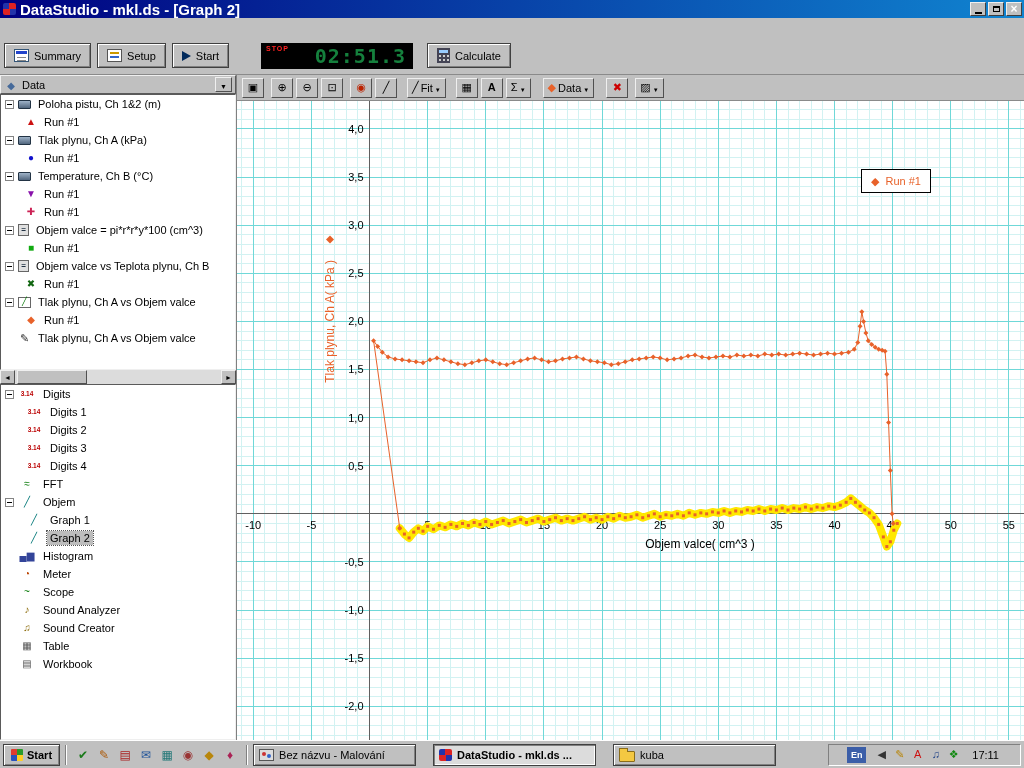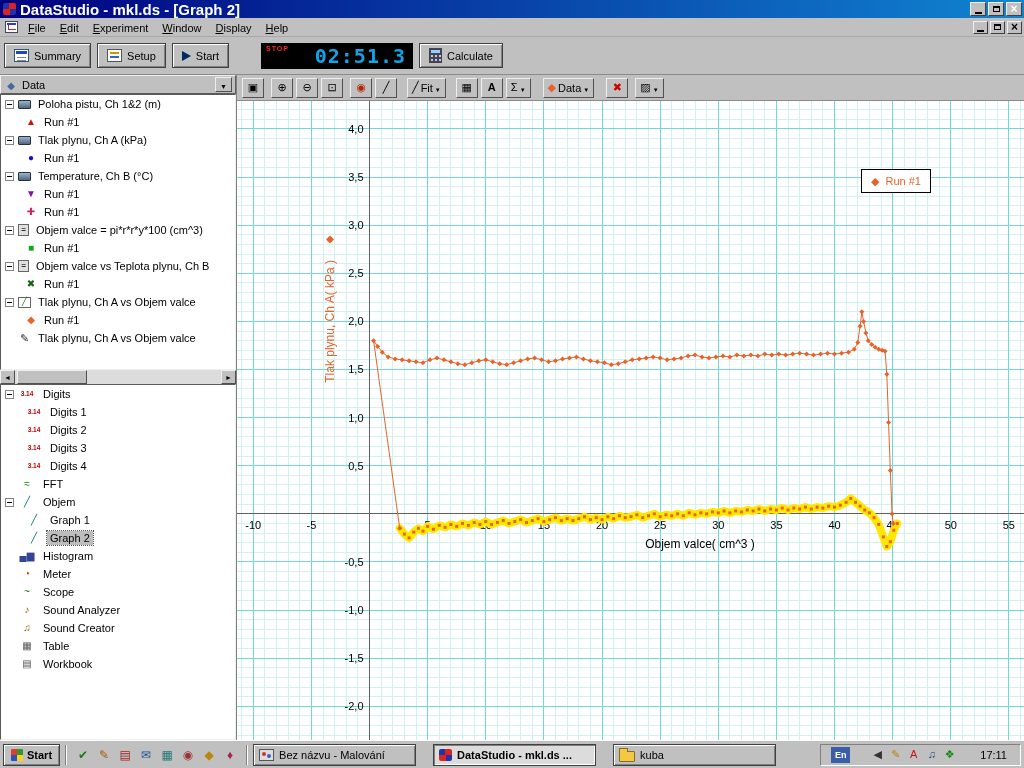--- a/index.html
+++ b/index.html
@@ -34,22 +34,22 @@
 .ic-summary::before{content:"";position:absolute;left:1px;right:1px;top:1px;height:3px;background:#24c}
 .ic-summary::after{content:"";position:absolute;left:2px;right:2px;top:7px;height:1px;background:#888;box-shadow:0 3px 0 #888}
 .ic-setup{width:15px;height:13px;background:#fff;border:1px solid #555;position:relative;flex:none}
 .ic-setup::before{content:"";position:absolute;left:2px;top:2px;width:9px;height:2px;background:#c90;box-shadow:0 4px 0 #36c}
 .ic-start{width:0;height:0;border-left:9px solid #012a5c;border-top:5px solid transparent;border-bottom:5px solid transparent;flex:none}
 .ic-calc{width:13px;height:15px;background:#445;position:relative;flex:none}
 .ic-calc::before{content:"";position:absolute;left:2px;right:2px;top:2px;height:3px;background:#9cf}
 .ic-calc::after{content:"";position:absolute;left:2px;top:7px;width:2px;height:2px;background:#ccc;box-shadow:4px 0 0 #ccc,8px 0 0 #ccc,0 4px 0 #ccc,4px 4px 0 #ccc,8px 4px 0 #ccc}
 .timer{width:152px;height:26px;background:#000;position:relative;display:flex;align-items:center;justify-content:flex-end;padding:0 7px;margin-left:26px;flex:none}
 .timer .stop{position:absolute;top:2px;left:5px;font-size:7px;color:#f22;font-weight:bold;letter-spacing:1px}
-.timer .digits{font-family:"DejaVu Sans Mono",monospace;font-size:20px;font-weight:bold;color:#0ea5e9;letter-spacing:1px}
-.tbtn.calcbtn{}
+.timer .digits{font-family:"DejaVu Sans Mono",monospace;font-size:20px;font-weight:bold;color:#15803d;letter-spacing:1px}
+.tbtn.calcbtn{margin-left:8px}
 
 
 .content{position:absolute;top:75px;left:0;right:0;bottom:28px}
 .lpanel{position:absolute;left:0;top:0;bottom:0;width:237px;display:flex;flex-direction:column;background:#c0c0c0;border-right:1px solid #808080}
 .phead{height:19px;flex:none;display:flex;align-items:center;gap:4px;padding:0 3px;background:#c0c0c0;border:1px solid;border-color:#efefef #5a5a5a #5a5a5a #efefef}
 .ph-icon{flex:none;width:14px;text-align:center}
 .ph-data::before{content:"◆";color:#466a9a;font-size:10px}
 .ph-displays::before{content:"▦";color:#a33;font-size:10px}
 .ph-title{flex:1;font-size:11px}
 .ph-btn{flex:none;width:17px;height:15px;background:#c0c0c0;border:1px solid;border-color:#efefef #505050 #505050 #efefef;display:flex;align-items:center;justify-content:center}
@@ -98,21 +98,21 @@
 .ql{display:flex;align-items:center;gap:3px;padding:0 2px}
 .qlicon{width:18px;height:18px;display:flex;align-items:center;justify-content:center;font-size:12px;line-height:1}
 .taskbtn{width:163px;height:22px;display:flex;align-items:center;gap:5px;padding:0 5px;background:#c0c0c0;border:1px solid #404040;box-shadow:inset 1px 1px 0 #fff,inset -1px -1px 0 #808080;white-space:nowrap;overflow:hidden}
 .taskbtn.active{box-shadow:inset 1px 1px 0 #808080,inset -1px -1px 0 #fff;background:#dcdcdc;font-weight:bold}
 .ic-paint{width:15px;height:12px;background:#ddd;border:1px solid #555;position:relative;flex:none}
 .ic-paint::before{content:"";position:absolute;left:2px;top:2px;width:4px;height:4px;background:#c33;border-radius:50%}
 .ic-paint::after{content:"";position:absolute;right:2px;bottom:2px;width:4px;height:4px;background:#36c;border-radius:50%}
 .ic-folder{width:16px;height:11px;background:#f4c842;border:1px solid #8a6d1a;border-radius:1px;position:relative;margin-top:3px;flex:none}
 .ic-folder::before{content:"";position:absolute;top:-4px;left:-1px;width:7px;height:3px;background:#f4c842;border:1px solid #8a6d1a;border-bottom:none}
 .ic-ds{width:13px;height:12px;background:conic-gradient(#d22 0 25%,#23a 25% 50%,#d22 50% 75%,#23a 75%);border-radius:2px;flex:none}
-.tray{margin-left:auto;height:22px;display:flex;align-items:center;gap:20px;padding:0 10px;border:1px solid;border-color:#808080 #fff #fff #808080}
+.tray{margin-left:auto;height:22px;display:flex;align-items:center;gap:8px;padding:0 18px;border:1px solid;border-color:#808080 #fff #fff #808080}
 .lang{width:19px;height:16px;background:#3b5ea8;color:#fff;font-size:9px;font-weight:bold;display:flex;align-items:center;justify-content:center}
 .trayicon{width:15px;text-align:center;font-size:11px;line-height:1}
 .clock{padding:0 3px}
 </style>
 </head>
 <body>
 
 <div id="app">
 
   <div class="titlebar">
@@ -122,40 +122,20 @@
       <span class="winbtn">
           <span class="g-min"></span>
         </span>
       <span class="winbtn">
           <span class="g-restore"></span>
         </span>
       <span class="winbtn g-close"></span>
     </span>
   </div>
 
-  <div class="menubar">
-    <span class="mdi-icon"></span>
-    <span class="menus" id="menu-items">
-        <span class="menu-item">File</span>
-        <span class="menu-item">Edit</span>
-        <span class="menu-item">Experiment</span>
-        <span class="menu-item">Window</span>
-        <span class="menu-item">Display</span>
-        <span class="menu-item">Help</span>
-      </span>
-    <span class="winbtns mdi">
-      <span class="winbtn">
-          <span class="g-min"></span>
-        </span>
-      <span class="winbtn">
-          <span class="g-restore"></span>
-        </span>
-      <span class="winbtn g-close"></span>
-    </span>
-  </div>
 
   <div class="toolbar">
     <div class="tbtn">
       <span class="ic-summary"></span>
       <span>Summary</span>
     </div>
     <div class="tbtn">
       <span class="ic-setup"></span>
       <span>Setup</span>
     </div>

